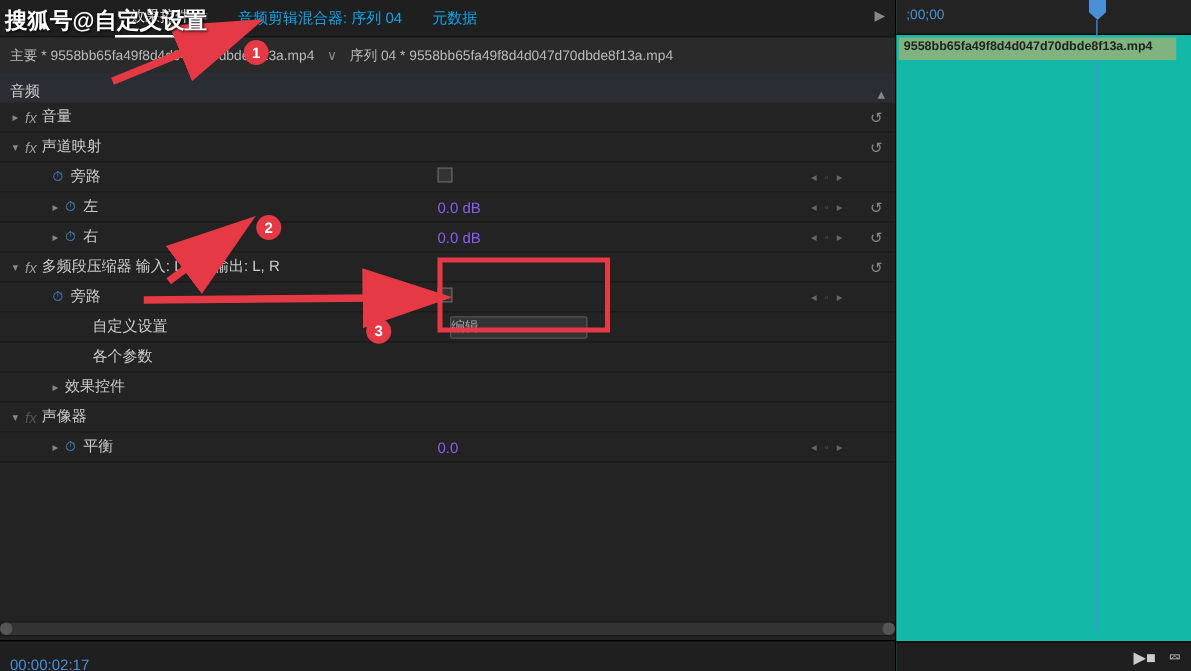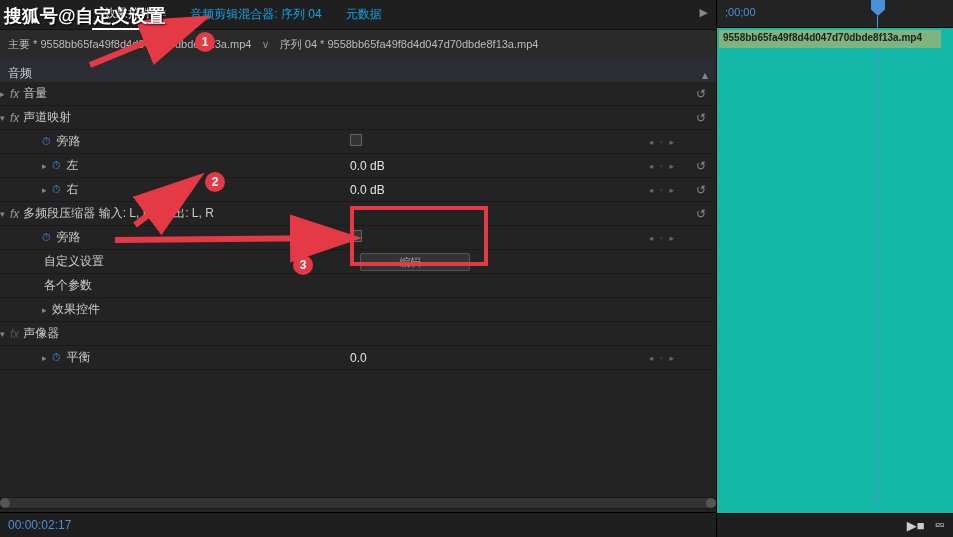--- a/index.html
+++ b/index.html
@@ -13,45 +13,45 @@
 .tab.active { color: #eee; border-bottom: 2px solid #fff; }
 .tab-menu { margin-left: 4px; color: #999; }
 
 .breadcrumb { height: 28px; display: flex; align-items: center; padding: 0 8px; background: #2a2a2a; font-size: 11px; color: #bbb; }
 .bc-caret { color: #888; padding: 0 4px; }
 .bc-play { position: absolute; right: 8px; top: 6px; color: #888; }
 
 .section-header { height: 24px; display: flex; align-items: flex-end; padding: 0 8px; background: #2a2e34; color: #ccc; justify-content: space-between; }
 .reset-icon { color: #888; }
 
-.row { height: 24px; display: flex; align-items: center; position: relative; border-bottom: 1px solid #1a1a1a; }
+.row { height: 24px; display: flex; align-items: center; padding-left: 10px; position: relative; border-bottom: 1px solid #1a1a1a; }
 .caret { width: 10px; color: #888; font-size: 9px; }
 .caret.open::before { content: "▾"; }
 .caret.closed::before { content: "▸"; }
 .fx { font-style: italic; color: #999; margin-right: 4px; }
 .stopwatch { color: #4a90d9; margin-right: 6px; font-size: 11px; }
 .label { color: #ccc; }
 .indent2 { padding-left: 42px; }
-.indent3 { padding-left: 44px; }
-
-.val-col { position: absolute; left: 350px; color: #e5e5e5; }
+.indent3 { padding-left: 74px; }
+
+.val-col { position: absolute; left: 350px; color: #8b5cf6; }
 .val-checkbox { width: 12px; height: 12px; border: 1px solid #666; display: inline-block; background: #333; }
 
 .keyframe-ctrls { position: absolute; right: 40px; color: #666; font-size: 9px; letter-spacing: 2px; }
 .row-reset { position: absolute; right: 10px; color: #888; font-size: 12px; }
 
-.edit-btn { position: absolute; left: 360px; width: 110px; height: 18px; background: #333; border: 1px solid #555; text-align: center; color: #aaa; font-size: 11px; line-height: 16px; border-radius: 2px; }
+.edit-btn { position: absolute; left: 360px; width: 110px; height: 18px; background: #333; border: 1px solid #555; color: #aaa; font-size: 11px; line-height: 16px; border-radius: 2px; }
 
 .timeline-head { height: 28px; position: relative; background: #232323; border-bottom: 1px solid #000; }
 .time-label { position: absolute; left: 8px; top: 6px; color: #4a90d9; font-size: 11px; }
 .playhead { position: absolute; left: 154px; top: 0; width: 14px; height: 16px; background: #4a90d9; clip-path: polygon(0 0, 100% 0, 100% 60%, 50% 100%, 0 60%); }
 .playhead-line { position: absolute; left: 160px; top: 16px; width: 1px; height: 490px; background: #4a90d9; }
 .clip-bar { position: absolute; top: 30px; left: 2px; right: 12px; height: 18px; background: #7fb37f; color: #222; font-size: 10px; padding: 2px 4px; overflow: hidden; white-space: nowrap; font-weight: bold; }
 
-.timecode-bar { position: absolute; bottom: 0; left: 0; width: 716px; height: 24px; background: #1f1f1f; border-top: 1px solid #000; display: flex; align-items: center; padding: 12px 8px; }
+.timecode-bar { position: absolute; bottom: 0; left: 0; width: 716px; height: 24px; background: #1f1f1f; border-top: 1px solid #000; display: flex; align-items: flex-start; padding: 12px 8px; }
 .tc-main { color: #4a90d9; font-size: 12px; }
 
 .panel-left .zoom-slider { position: absolute; bottom: 28px; left: 0; width: 716px; height: 12px; background: #1a1a1a; }
 .zoom-handle { position: absolute; left: 0; width: 716px; height: 10px; top: 1px; background: #333; border-radius: 5px; }
 .zoom-circle { position: absolute; width: 10px; height: 10px; border-radius: 50%; background: #555; top: 0; }
 .zc-left { left: 0; }
 .zc-right { right: 0; }
 
 .panel-right .transport { position: absolute; bottom: 0; left: 0; right: 0; height: 24px; background: #1f1f1f; border-top: 1px solid #000; display: flex; align-items: center; justify-content: flex-end; padding: 0 8px; gap: 10px; color: #ccc; font-size: 13px; }
 

